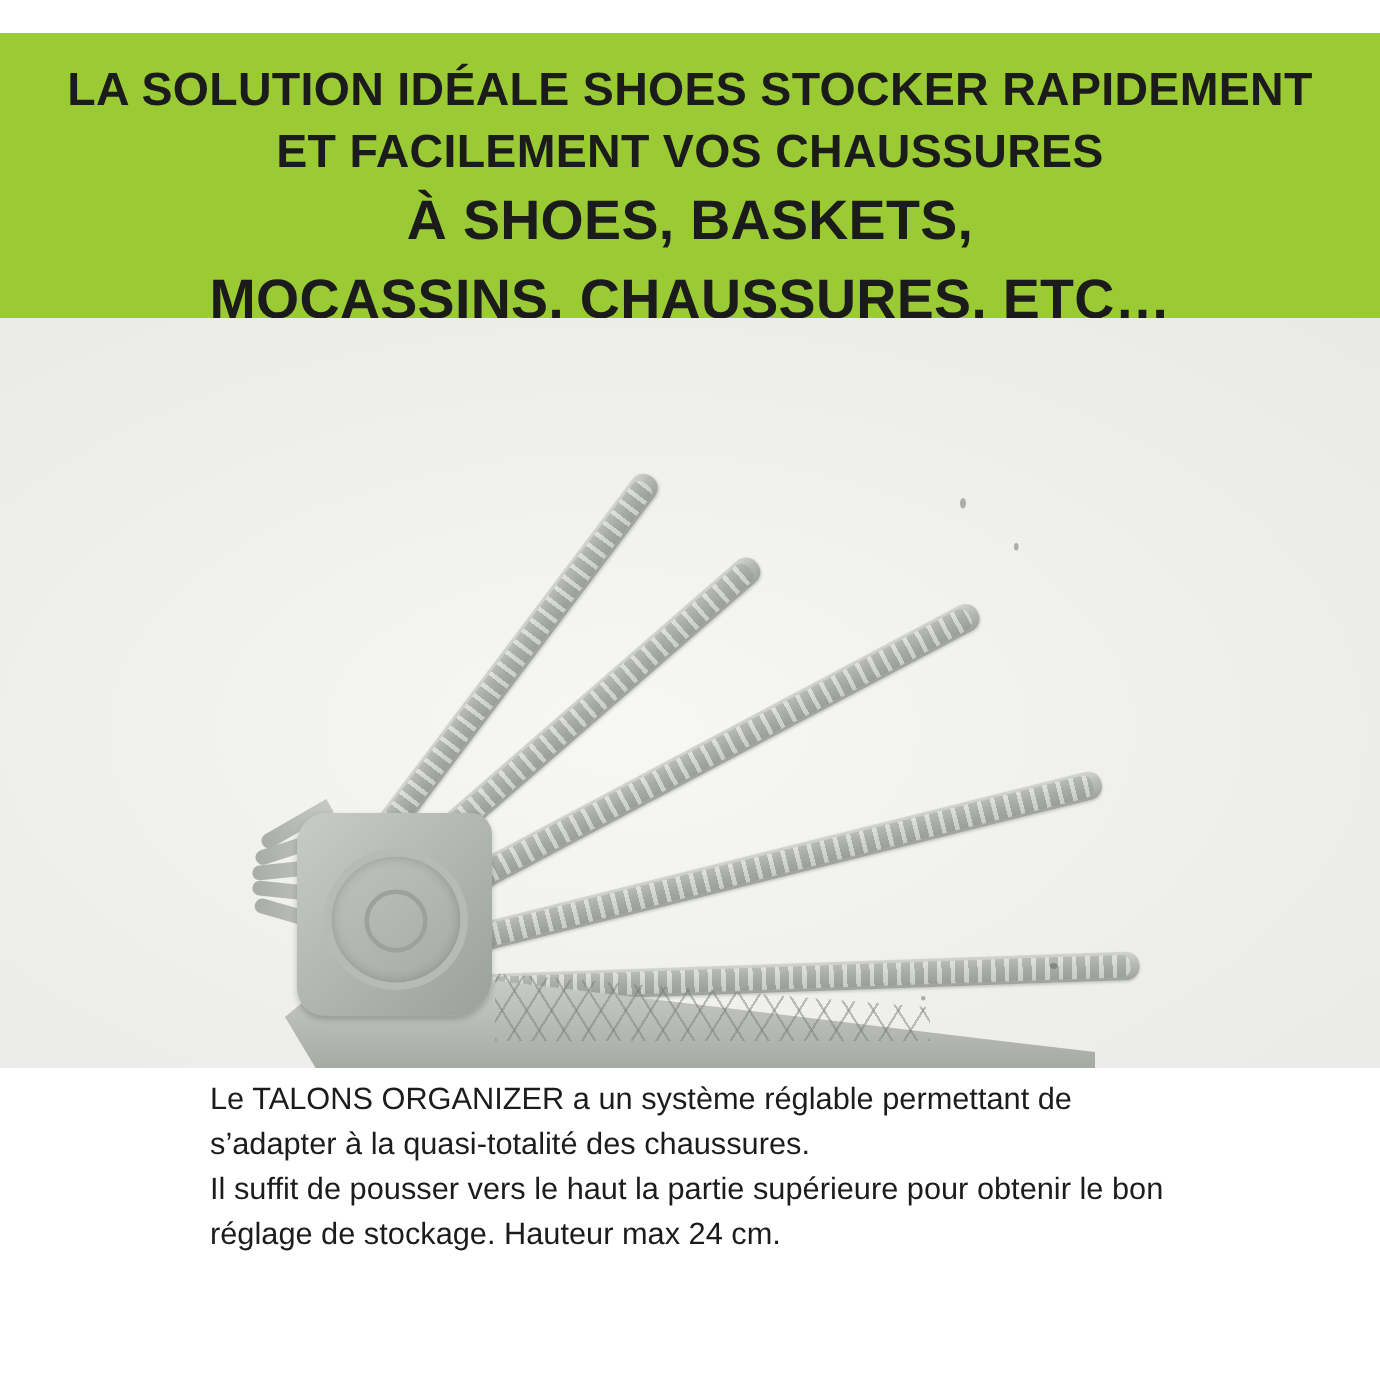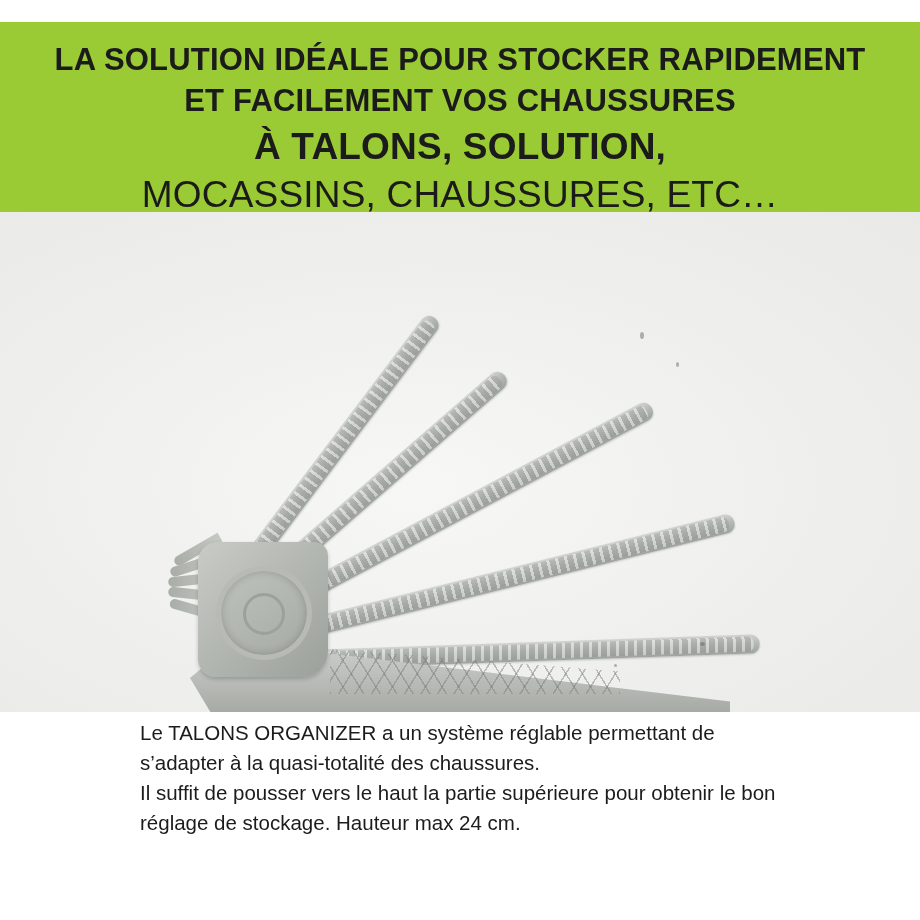--- a/index.html
+++ b/index.html
@@ -51,22 +51,22 @@
   .banner-line.l2 {
     margin-top: 8px;
   }
   .banner-line.l3 {
     font-size: 37px;
     font-weight: bold;
     margin-top: 9px;
   }
   .banner-line.l4 {
     font-size: 37px;
-    font-weight: normal;
-    margin-top: 9px;
+    font-weight: bold;
+    margin-top: 14px;
   }
 
   
   .photo {
     position: absolute;
     left: 0;
     top: 212px;
     width: 920px;
     height: 500px;
     background: #f2f2f0;
@@ -197,23 +197,23 @@
   .caption p {
     margin: 0;
   }
 </style>
 </head>
 <body>
 
 <div class="page">
 
   <div class="banner">
-    <div class="banner-line l1">LA SOLUTION IDÉALE POUR STOCKER RAPIDEMENT</div>
+    <div class="banner-line l1">LA SOLUTION IDÉALE SHOES STOCKER RAPIDEMENT</div>
     <div class="banner-line l2">ET FACILEMENT VOS CHAUSSURES</div>
-    <div class="banner-line l3">À TALONS, SOLUTION,</div>
+    <div class="banner-line l3">À SHOES, BASKETS,</div>
     <div class="banner-line l4">MOCASSINS, CHAUSSURES, ETC…</div>
   </div>
 
   <div class="photo">
     <div class="photo-inner"></div>
 
     <div class="arm arm1">
         <div class="ribs"></div>
       </div>
     <div class="arm arm2">

